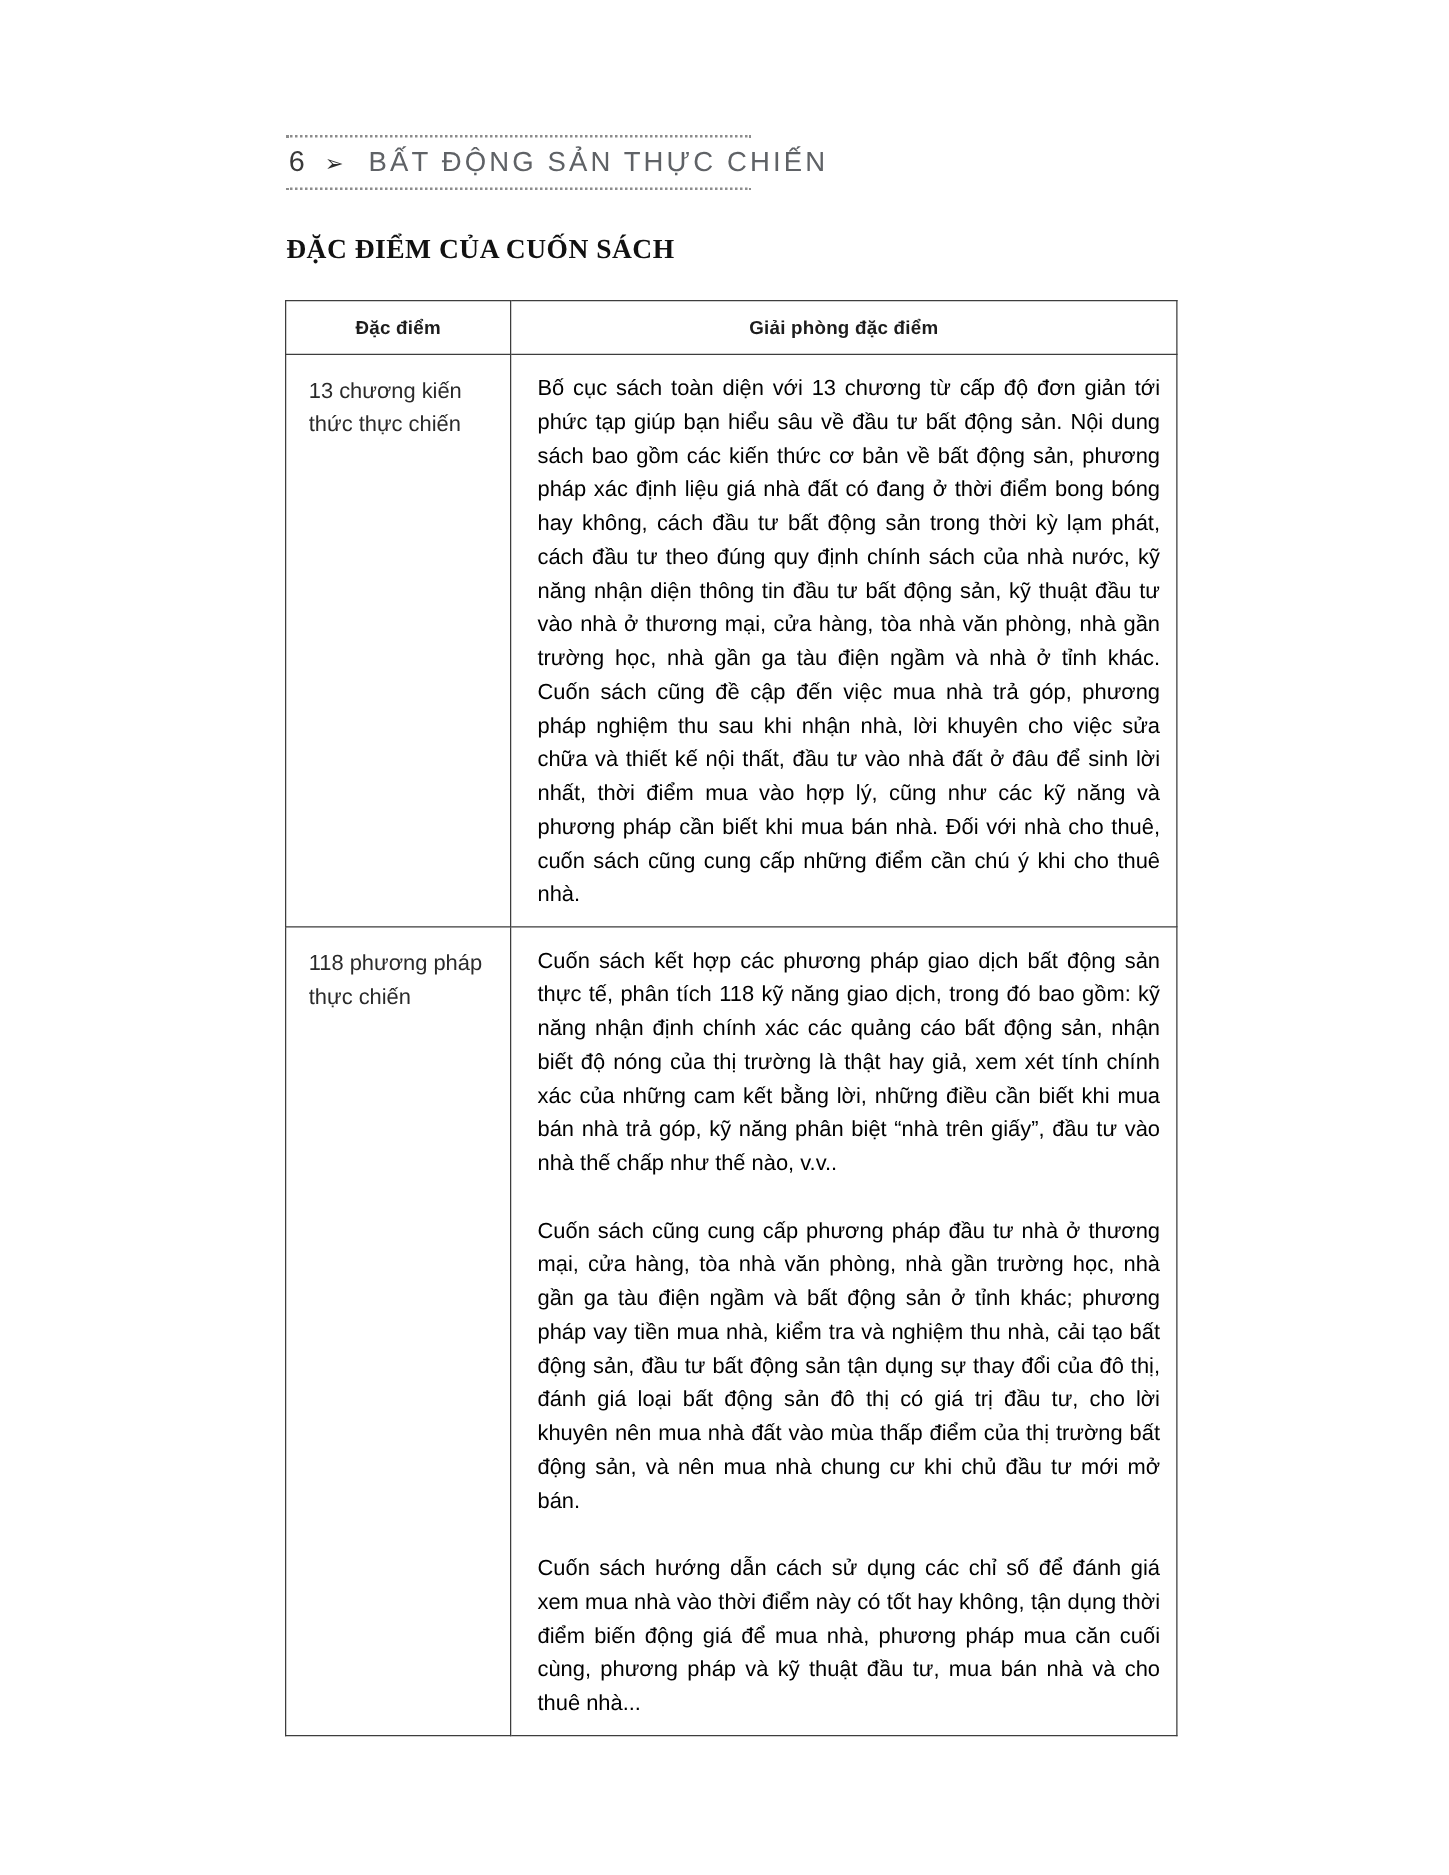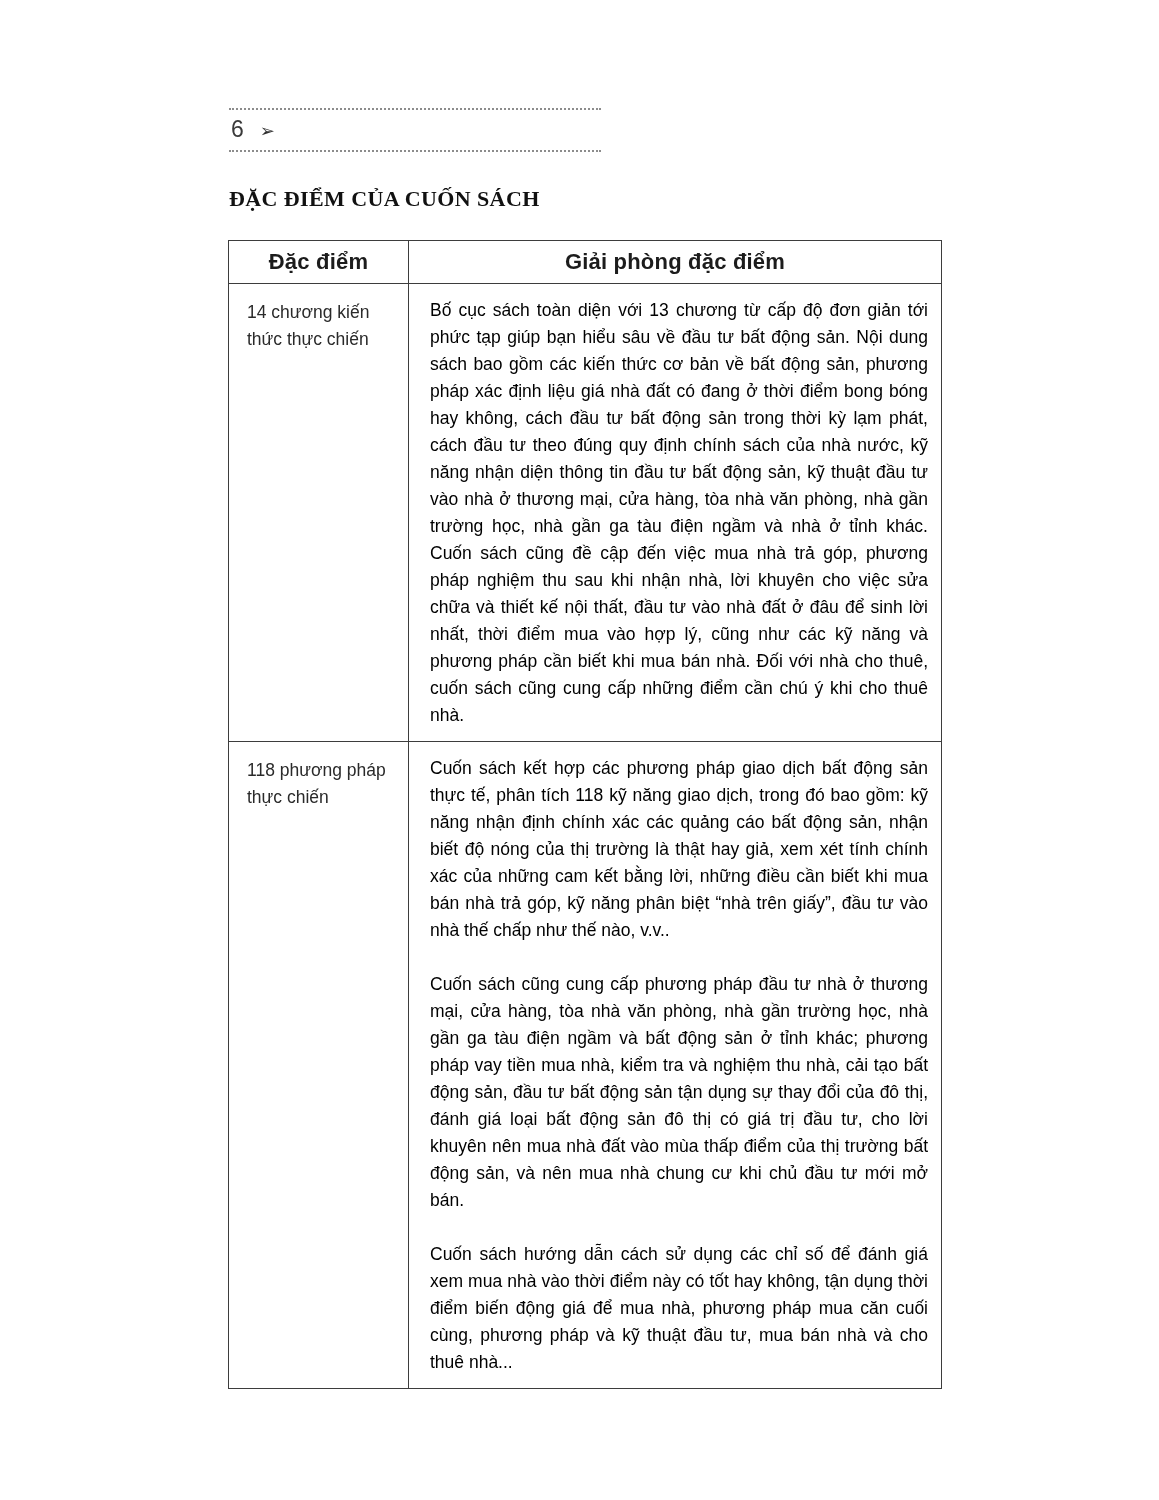--- a/index.html
+++ b/index.html
@@ -39,21 +39,21 @@
     position:absolute; left:228px; top:240px;
     width:713px; border-collapse:collapse;
     table-layout:fixed;
   }
   table.features th, table.features td {
     border:1.5px solid #3d3d3d;
   }
   col.c1 { width:180px; }
   col.c2 { width:533px; }
   th {
-    font-size:22px; font-weight:bold; color:#1c1c1c;
+    font-size:15px; font-weight:bold; color:#1c1c1c;
     text-align:center; height:43px; vertical-align:middle;
     letter-spacing:0.2px;
   }
   td { vertical-align:top; }
   td.feature-cell {
     padding:15px 12px 12px 18px;
     font-size:17.5px; line-height:27px; color:#2a2a2a;
   }
   td.explain-cell {
     padding:13px 13px 12px 21px;
@@ -62,38 +62,39 @@
   }
   td.explain-cell p { margin:0 0 27px 0; }
   td.explain-cell p:last-child { margin-bottom:0; }
 </style>
 </head>
 <body>
 
 <header class="running-head">
   <span class="page-num">6</span>
   <span class="head-arrow">➢</span>
+  <span class="running-title">BẤT ĐỘNG SẢN THỰC CHIẾN</span>
 </header>
 
 <h1 class="section-title">ĐẶC ĐIỂM CỦA CUỐN SÁCH</h1>
 
 <table class="features">
   <colgroup>
       <col class="c1">
       <col class="c2">
     </colgroup>
   <thead>
     <tr>
       <th>Đặc điểm</th>
       <th>Giải phòng đặc điểm</th>
     </tr>
   </thead>
   <tbody>
     <tr>
-      <td class="feature-cell">14 chương kiến thức thực chiến</td>
+      <td class="feature-cell">13 chương kiến thức thực chiến</td>
       <td class="explain-cell">
         <p>Bố cục sách toàn diện với 13 chương từ cấp độ đơn giản tới phức tạp giúp bạn hiểu sâu về đầu tư bất động sản. Nội dung sách bao gồm các kiến thức cơ bản về bất động sản, phương pháp xác định liệu giá nhà đất có đang ở thời điểm bong bóng hay không, cách đầu tư bất động sản trong thời kỳ lạm phát, cách đầu tư theo đúng quy định chính sách của nhà nước, kỹ năng nhận diện thông tin đầu tư bất động sản, kỹ thuật đầu tư vào nhà ở thương mại, cửa hàng, tòa nhà văn phòng, nhà gần trường học, nhà gần ga tàu điện ngầm và nhà ở tỉnh khác. Cuốn sách cũng đề cập đến việc mua nhà trả góp, phương pháp nghiệm thu sau khi nhận nhà, lời khuyên cho việc sửa chữa và thiết kế nội thất, đầu tư vào nhà đất ở đâu để sinh lời nhất, thời điểm mua vào hợp lý, cũng như các kỹ năng và phương pháp cần biết khi mua bán nhà. Đối với nhà cho thuê, cuốn sách cũng cung cấp những điểm cần chú ý khi cho thuê nhà.</p>
       </td>
     </tr>
     <tr>
       <td class="feature-cell">118 phương pháp thực chiến</td>
       <td class="explain-cell">
         <p>Cuốn sách kết hợp các phương pháp giao dịch bất động sản thực tế, phân tích 118 kỹ năng giao dịch, trong đó bao gồm: kỹ năng nhận định chính xác các quảng cáo bất động sản, nhận biết độ nóng của thị trường là thật hay giả, xem xét tính chính xác của những cam kết bằng lời, những điều cần biết khi mua bán nhà trả góp, kỹ năng phân biệt “nhà trên giấy”, đầu tư vào nhà thế chấp như thế nào, v.v..</p>
         <p>Cuốn sách cũng cung cấp phương pháp đầu tư nhà ở thương mại, cửa hàng, tòa nhà văn phòng, nhà gần trường học, nhà gần ga tàu điện ngầm và bất động sản ở tỉnh khác; phương pháp vay tiền mua nhà, kiểm tra và nghiệm thu nhà, cải tạo bất động sản, đầu tư bất động sản tận dụng sự thay đổi của đô thị, đánh giá loại bất động sản đô thị có giá trị đầu tư, cho lời khuyên nên mua nhà đất vào mùa thấp điểm của thị trường bất động sản, và nên mua nhà chung cư khi chủ đầu tư mới mở bán.</p>
         <p>Cuốn sách hướng dẫn cách sử dụng các chỉ số để đánh giá xem mua nhà vào thời điểm này có tốt hay không, tận dụng thời điểm biến động giá để mua nhà, phương pháp mua căn cuối cùng, phương pháp và kỹ thuật đầu tư, mua bán nhà và cho thuê nhà...</p>

